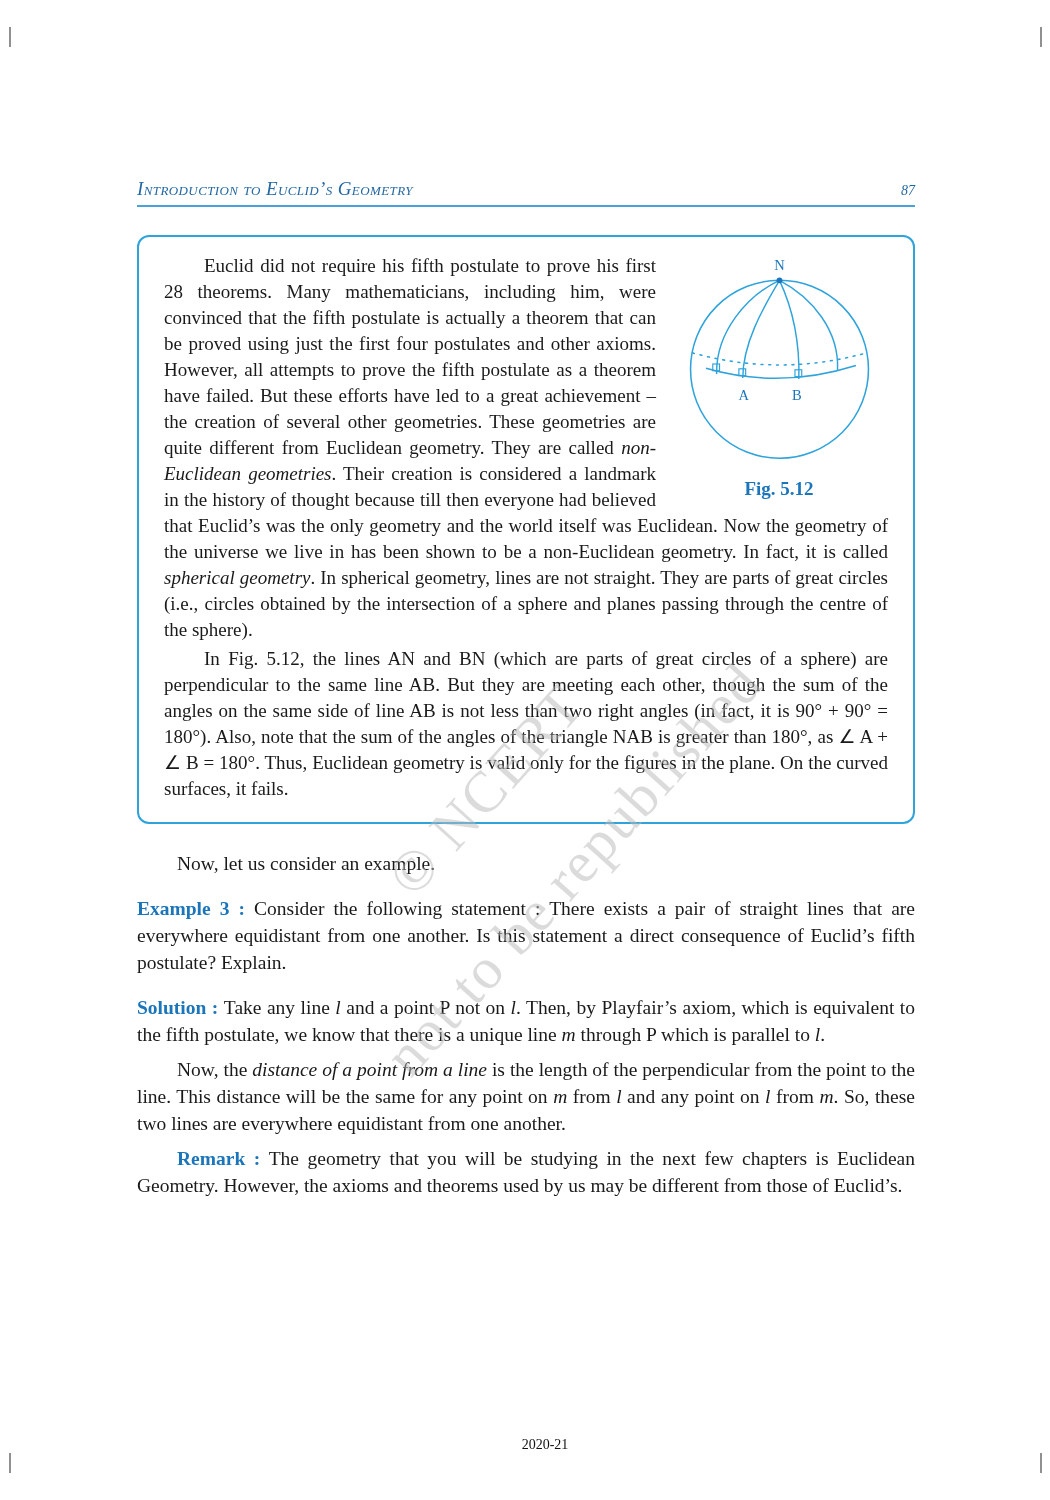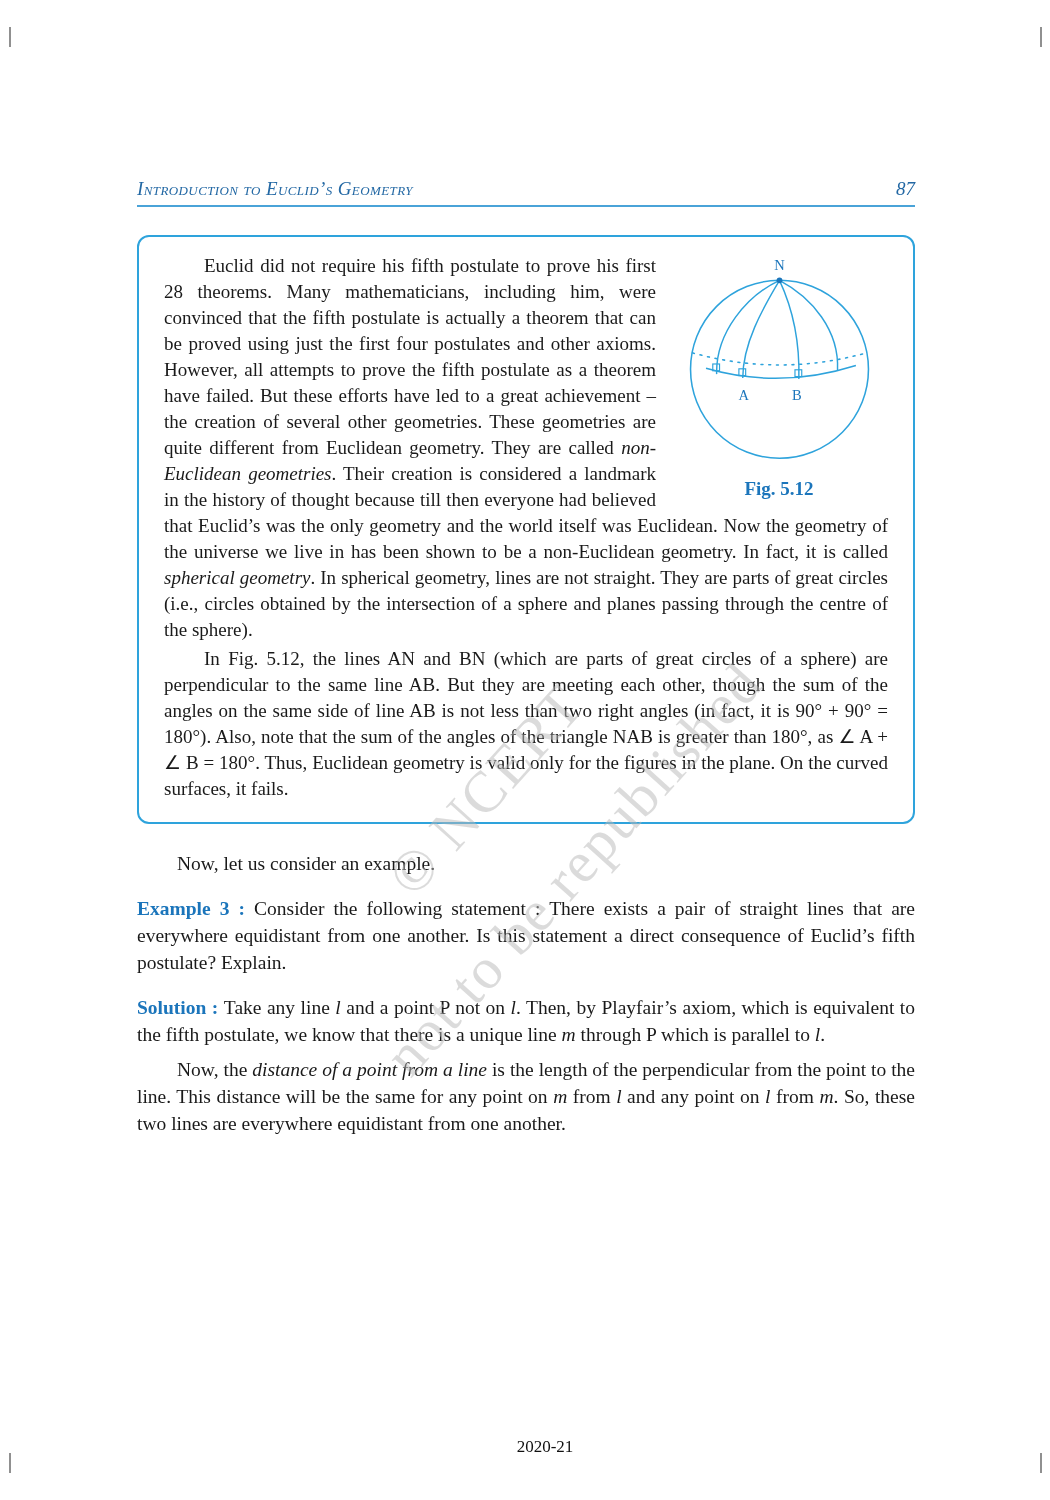--- a/index.html
+++ b/index.html
@@ -6,21 +6,21 @@
   html, body { margin: 0; padding: 0; }
   body {
     width: 1050px; height: 1500px; position: relative;
     background: #ffffff; overflow: hidden;
     font-family: "Liberation Serif", serif; color: #1a1a1a;
   }
   .content { position: absolute; left: 137px; top: 178px; width: 778px; z-index: 1; }
 
   .header { display: flex; justify-content: space-between; align-items: baseline; font-style: italic; }
   .title { font-variant: small-caps; font-size: 19px; letter-spacing: 0.4px; color: var(--header-blue); }
-  .pageno { font-size: 19px; color: var(--header-blue); }
+  .pageno { font-size: 14px; color: var(--header-blue); }
   .rule { border-bottom: 2px solid var(--rule-blue); margin-top: 5px; }
 
   .infobox {
     display: flow-root; margin-top: 28px;
     border: 2.5px solid var(--figure-blue); border-radius: 12px;
     padding: 16px 25px 20px 25px;
   }
   .boxpara { margin: 0; font-size: 19px; line-height: 26px; text-align: justify; text-indent: 40px; }
   .boxpara + .boxpara { margin-top: 3px; }
 
@@ -37,21 +37,21 @@
   .seg-label { color: var(--accent-blue); font-weight: bold; }
 
   .watermark {
     position: absolute; left: 530px; top: 830px; z-index: 2;
     transform: translate(-50%, -50%) rotate(-48deg);
     color: #b9b9b9; opacity: 0.5; font-size: 58px; line-height: 118px;
     letter-spacing: 2px; white-space: nowrap; text-align: center;
     font-family: "Liberation Serif", serif; pointer-events: none;
   }
 
-  .footer { position: absolute; left: 0; right: 0; top: 1437px; text-align: center; font-size: 17px; color: #111; z-index: 1; padding-left: 40px; }
+  .footer { position: absolute; left: 0; right: 0; top: 1437px; text-align: center; font-size: 14px; color: #111; z-index: 1; padding-left: 40px; }
 
   .crop { position: absolute; width: 2px; height: 20px; background: #909090; }
   .crop.tl { left: 9px;   top: 27px; }
   .crop.tr { left: 1040px; top: 27px; }
   .crop.bl { left: 9px;   top: 1453px; }
   .crop.br { left: 1040px; top: 1453px; }
 </style>
 </head>
 <body>
 
@@ -91,20 +91,21 @@
     </div>
 
     <p class="boxpara"><span>Euclid did not require his fifth postulate to prove his first 28 theorems. Many mathematicians, including him, were convinced that the fifth postulate is actually a theorem that can be proved using just the first four postulates and other axioms. However, all attempts to prove the fifth postulate as a theorem have failed. But these efforts have led to a great achievement – the creation of several other geometries. These geometries are quite different from Euclidean geometry. They are called </span><span class="seg-i">non-Euclidean geometries</span><span>. Their creation is considered a landmark in the history of thought because till then everyone had believed that Euclid’s was the only geometry and the world itself was Euclidean. Now the geometry of the universe we live in has been shown to be a non-Euclidean geometry. In fact, it is called </span><span class="seg-i">spherical geometry</span><span>. In spherical geometry, lines are not straight. They are parts of great circles (i.e., circles obtained by the intersection of a sphere and planes passing through the centre of the sphere).</span></p>
     <p class="boxpara"><span>In Fig. 5.12, the lines AN and BN (which are parts of great circles of a sphere) are perpendicular to the same line AB. But they are meeting each other, though the sum of the angles on the same side of line AB is not less than two right angles (in fact, it is 90° + 90° = 180°). Also, note that the sum of the angles of the triangle NAB is greater than 180°, as ∠ A + ∠ B = 180°. Thus, Euclidean geometry is valid only for the figures in the plane. On the curved surfaces, it fails.</span></p>
   </div>
 
   <p class="para indent first"><span>Now, let us consider an example.</span></p>
   <p class="para"><span class="seg-label">Example 3 : </span><span>Consider the following statement : There exists a pair of straight lines that are everywhere equidistant from one another. Is this statement a direct consequence of Euclid’s fifth postulate? Explain.</span></p>
   <p class="para"><span class="seg-label">Solution : </span><span>Take any line </span><span class="seg-i">l</span><span> and a point P not on </span><span class="seg-i">l</span><span>. Then, by Playfair’s axiom, which is equivalent to the fifth postulate, we know that there is a unique line </span><span class="seg-i">m</span><span> through P which is parallel to </span><span class="seg-i">l</span><span>.</span></p>
   <p class="para indent"><span>Now, the </span><span class="seg-i">distance of a point from a line</span><span> is the length of the perpendicular from the point to the line. This distance will be the same for any point on </span><span class="seg-i">m</span><span> from </span><span class="seg-i">l</span><span> and any point on </span><span class="seg-i">l</span><span> from </span><span class="seg-i">m</span><span>. So, these two lines are everywhere equidistant from one another.</span></p>
+  <p class="para indent"><span class="seg-label">Remark : </span><span>The geometry that you will be studying in the next few chapters is Euclidean Geometry. However, the axioms and theorems used by us may be different from those of Euclid’s.</span></p>
 
 </div>
 
 <div class="watermark">
   <div>© NCERT</div>
   <div>not to be republished</div>
 </div>
 
 <div class="footer">2020-21</div>
 

